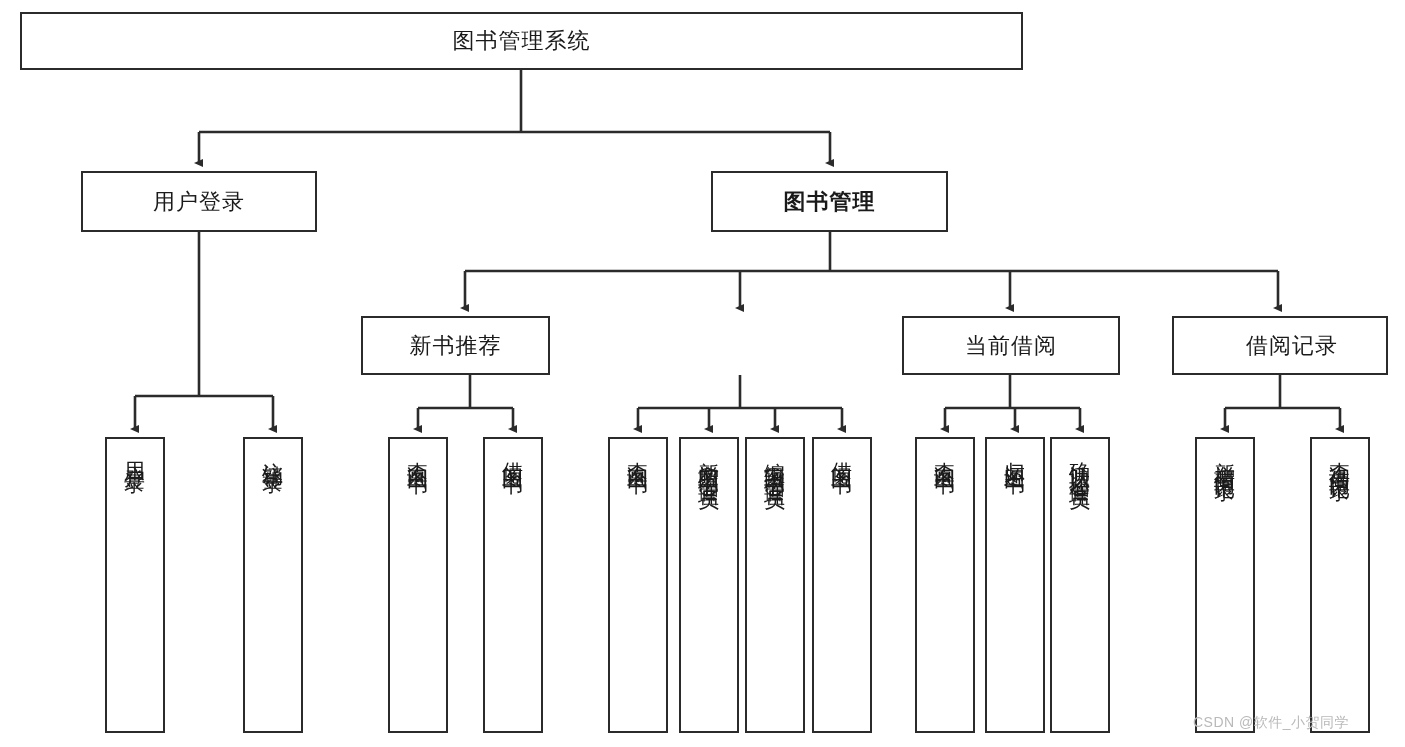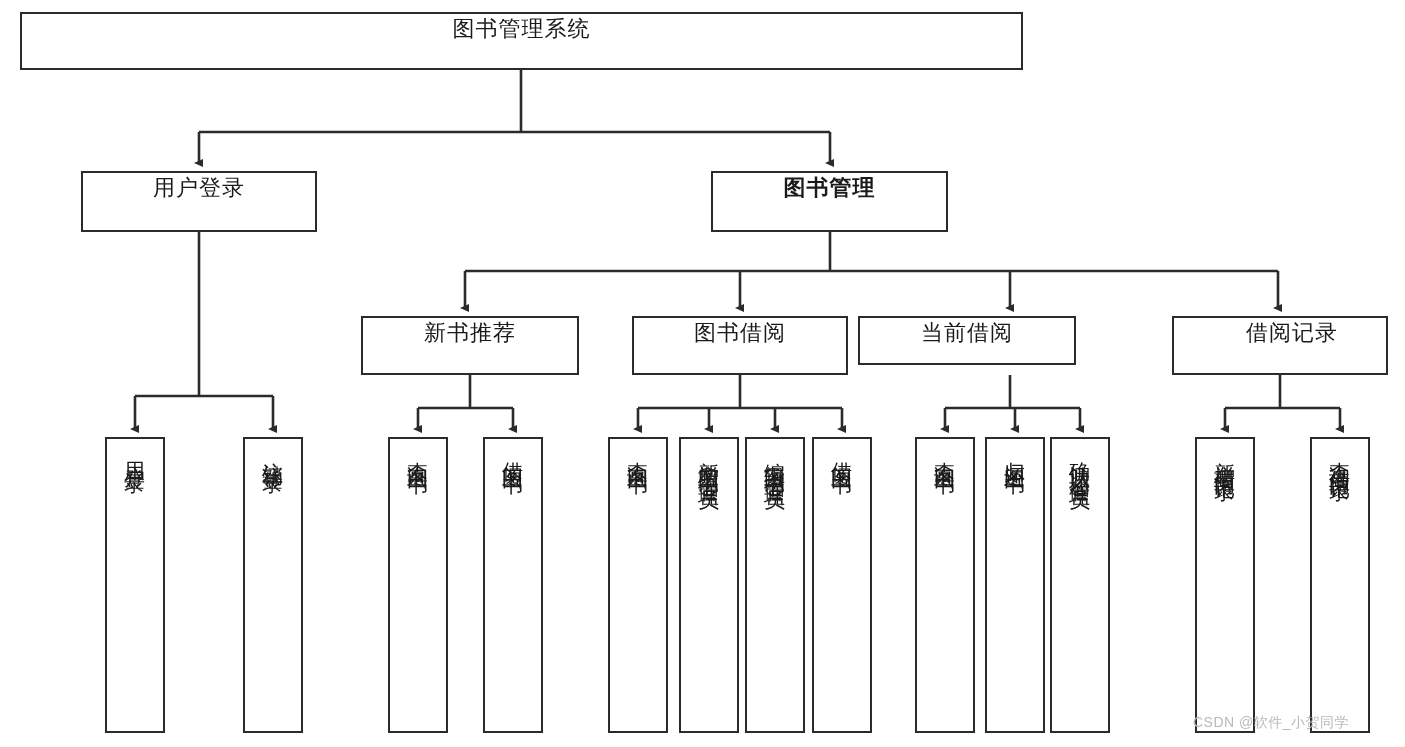--- a/index.html
+++ b/index.html
@@ -16,21 +16,21 @@
     height: 747px;
     background: #ffffff;
     overflow: hidden;
   }
   .node {
     position: absolute;
     box-sizing: border-box;
     border: 2px solid #2b2b2b;
     background: #ffffff;
     display: flex;
-    align-items: flex-start;
+    align-items: center;
     justify-content: center;
     color: #1a1a1a;
     text-align: center;
   }
   .node.horizontal {
     font-size: 22px;
     letter-spacing: 1px;
   }
   .node.vertical {
     font-size: 21px;
@@ -124,27 +124,24 @@
     <span>图书管理系统</span>
   </div>
 
   <div class="node horizontal" id="node-l2-0" style="left: 81px; top: 171px; width: 236px; height: 61px;">
     <span>用户登录</span>
   </div>
   <div class="node horizontal" id="node-l2-1" style="left: 711px; top: 171px; width: 237px; height: 61px; font-weight: bold;">
     <span>图书管理</span>
   </div>
 
-  <div class="node horizontal" id="node-l3-0" style="left: 361px; top: 316px; width: 218px; height: 59px;">
+  <div class="node horizontal" id="node-l3-0" style="left: 361px; top: 316px; width: 189px; height: 59px;">
     <span>新书推荐</span>
   </div>
-  <div class="node horizontal" id="node-l3-1" style="left: 632px; top: 316px; width: 216px; height: 59px;">
-    <span>图书借阅</span>
-  </div>
-  <div class="node horizontal" id="node-l3-2" style="left: 858px; top: 316px; width: 218px; height: 49px;">
+  <div class="node horizontal" id="node-l3-2" style="left: 902px; top: 316px; width: 218px; height: 59px;">
     <span>当前借阅</span>
   </div>
   <div class="node horizontal" id="node-l3-3" style="left: 1172px; top: 316px; width: 216px; height: 59px; padding-left: 24px;">
     <span>借阅记录</span>
   </div>
 
   <div class="node vertical" id="node-leaf-0" style="left: 105px; top: 437px; width: 60px; height: 296px;">
     <span class="vtext">用户登录</span>
   </div>
   <div class="node vertical" id="node-leaf-1" style="left: 243px; top: 437px; width: 60px; height: 296px;">

